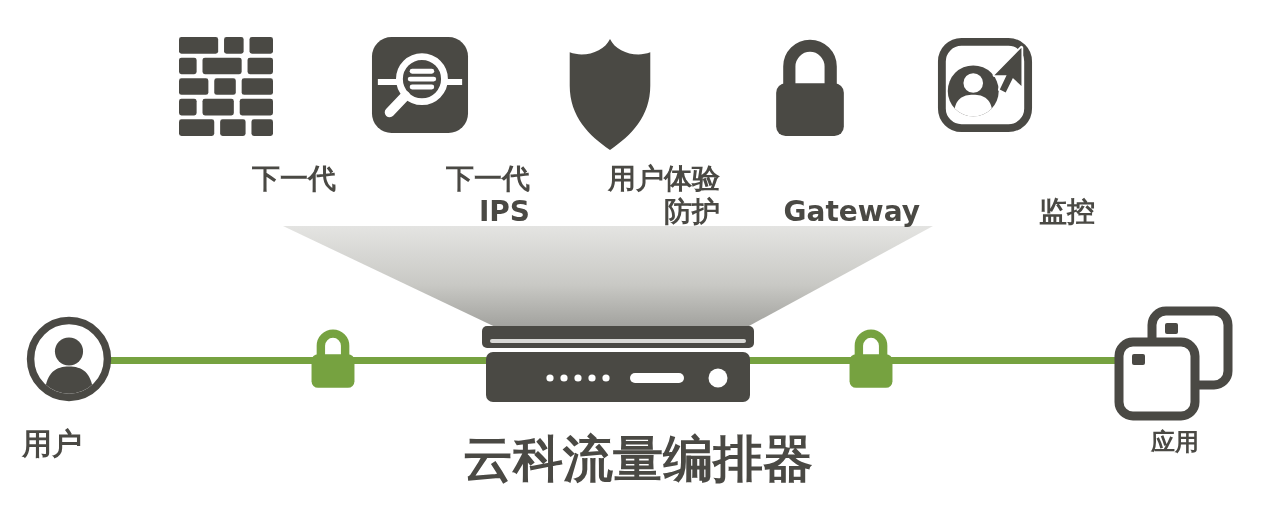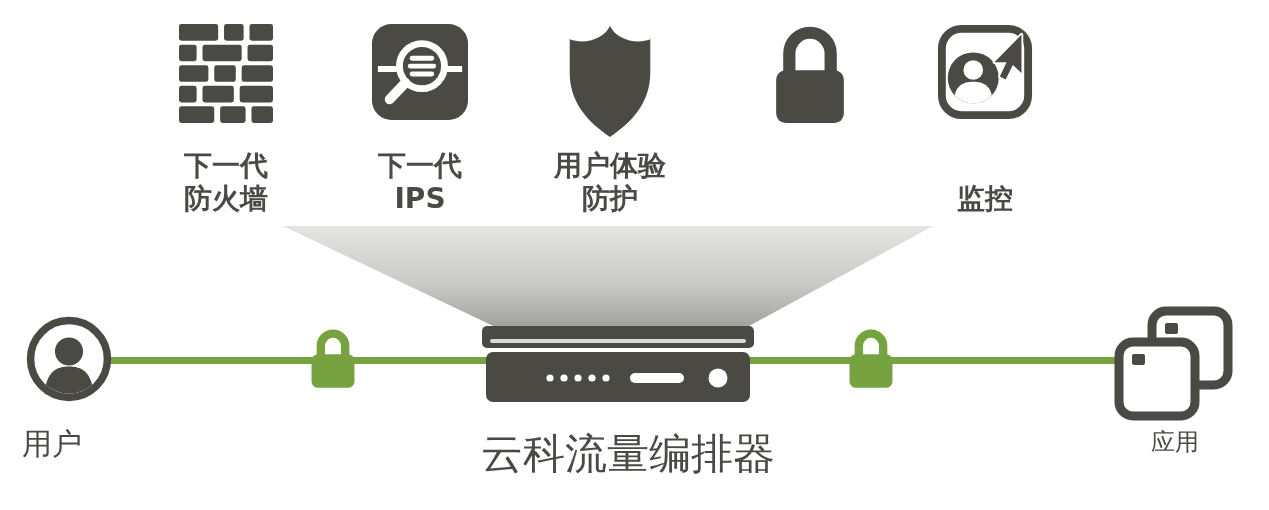--- a/index.html
+++ b/index.html
@@ -2,35 +2,35 @@
 <html style="--dark: #4a4944; --green: #76a240; --funnel-top: #e4e4e2; --funnel-bottom: #9d9d99; --background: #ffffff;"><head>
 <meta charset="utf-8">
 <style>
   * { margin:0; padding:0; box-sizing:border-box; }
   html,body { background:#fff; }
   body { font-family:"DejaVu Sans","Liberation Sans",sans-serif; }
   .canvas { position:relative; width:1269px; height:510px; background:var(--background,#fff); overflow:hidden; }
   .ic { color:var(--dark,#4a4944); display:block; }
   .green-ic { color:var(--green,#76a240); }
 
-  .svc { position:absolute; top:23px; width:220px; text-align:center; z-index:3; }
+  .svc { position:absolute; top:36px; width:220px; text-align:right; z-index:3; }
   .iconbox { height:118px; display:flex; align-items:flex-start; justify-content:center; }
   .svc-label { margin-top:8px; font-weight:bold; font-size:28px; line-height:1.18; color:var(--dark,#4a4944); }
 
   .funnel { position:absolute; left:283px; top:226px; width:650px; height:106px;
             background:linear-gradient(180deg, var(--funnel-top,#e4e4e2) 0%, #c9c9c5 55%, var(--funnel-bottom,#9d9d99) 100%);
             clip-path:polygon(0 0, 100% 0, 70% 100%, 34.3% 100%); z-index:1; }
 
   .wire { position:absolute; left:58px; top:357px; width:1124px; height:7px; background:var(--green,#76a240); z-index:2; }
 
   .node { position:absolute; z-index:3; }
-  .node-label { position:absolute; z-index:3; font-weight:normal; color:var(--dark,#4a4944); text-align:center; }
+  .node-label { position:absolute; z-index:3; font-weight:bold; color:var(--dark,#4a4944); text-align:center; }
   .user-label { left:4px; top:424px; width:96px; font-size:30px; }
   .apps-label { left:1127px; top:426px; width:96px; font-size:24px; }
-  .title { left:398px; top:426px; width:460px; font-size:42px; }
+  .title { left:408px; top:426px; width:460px; font-size:50px; }
 </style>
 </head>
 <body>
 
 <div class="canvas">
 
   <div class="funnel"></div>
 
   <div class="wire"></div>
 
@@ -51,21 +51,20 @@
             <rect x="24" y="63" width="32" height="17" rx="2.5"></rect>
             <rect x="62" y="63" width="34" height="17" rx="2.5"></rect>
           <rect x="0" y="84" width="36" height="17" rx="2.5"></rect>
             <rect x="42" y="84" width="26" height="17" rx="2.5"></rect>
             <rect x="74" y="84" width="22" height="17" rx="2.5"></rect>
         </g>
       </svg>
     </div>
     <div class="svc-label">
       <span>下一代</span><br>
-      <span>防火墙</span>
     </div>
   </div>
 
   <div class="svc" style="left:310px">
     <div class="iconbox">
       <svg class="ic" width="98" height="98" viewBox="0 0 100 100" aria-hidden="true">
         <rect x="1" y="1" width="98" height="98" rx="20" fill="currentColor"></rect>
         <line x1="7" y1="47" x2="93" y2="47" stroke="#fff" stroke-width="6"></line>
         <circle cx="52" cy="44" r="23" fill="currentColor" stroke="#fff" stroke-width="7"></circle>
         <g stroke="#fff" stroke-width="5" stroke-linecap="round">
@@ -96,20 +95,21 @@
 
   <div class="svc" style="left:700px">
     <div class="iconbox">
       <svg class="ic" width="94" height="106" viewBox="0 0 100 112" aria-hidden="true">
         <path d="M28 54 V32 a22 22 0 0 1 44 0 V54" fill="none" stroke="currentColor" stroke-width="13"></path>
         <rect x="14" y="50" width="72" height="56" rx="10" fill="currentColor"></rect>
       </svg>
     </div>
     <div class="svc-label">
       <br>
+      <span>Gateway</span>
     </div>
   </div>
 
   <div class="svc" style="left:875px">
     <div class="iconbox">
       <svg class="ic" width="98" height="98" viewBox="0 0 100 100" aria-hidden="true">
         <defs>
             <clipPath id="uxclip">
               <circle cx="38" cy="56" r="26"></circle>
             </clipPath>

